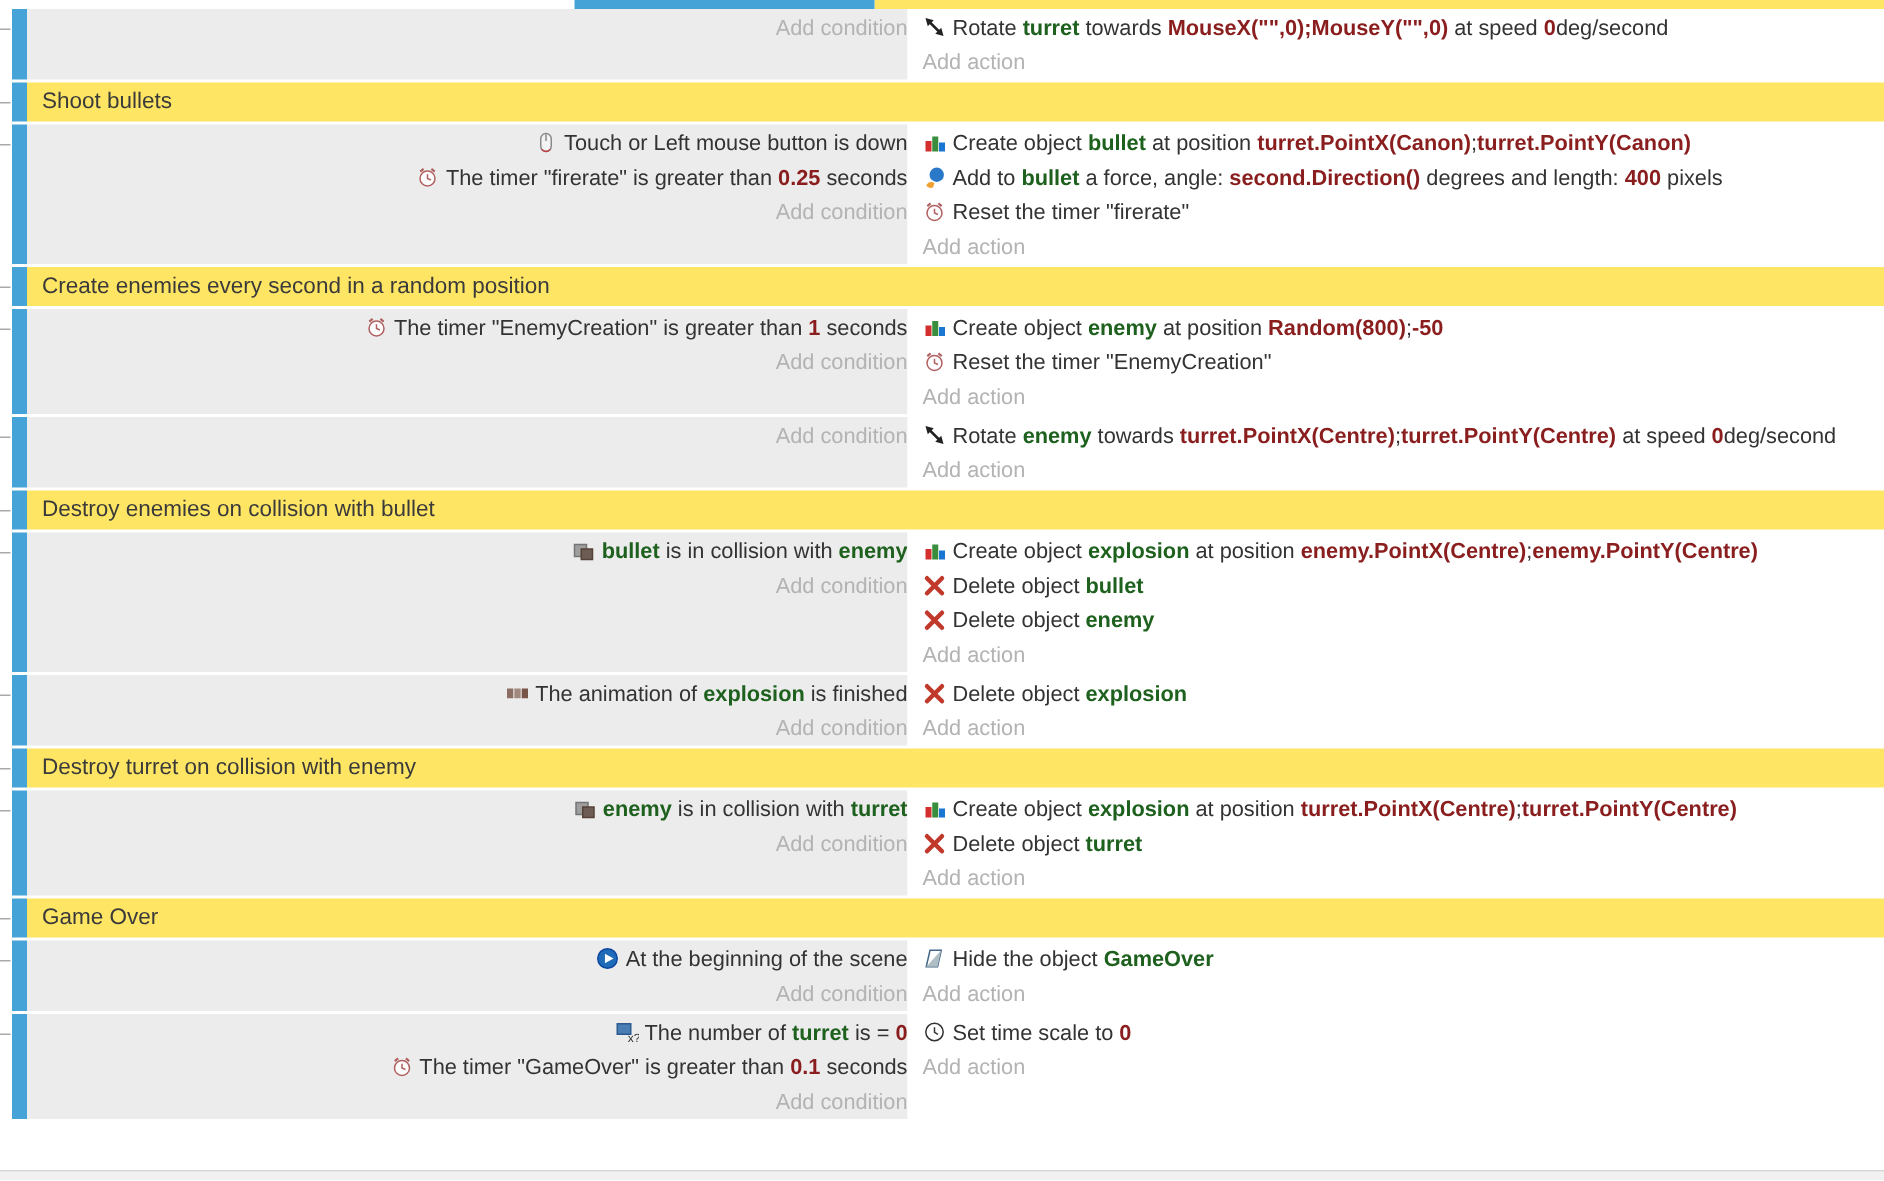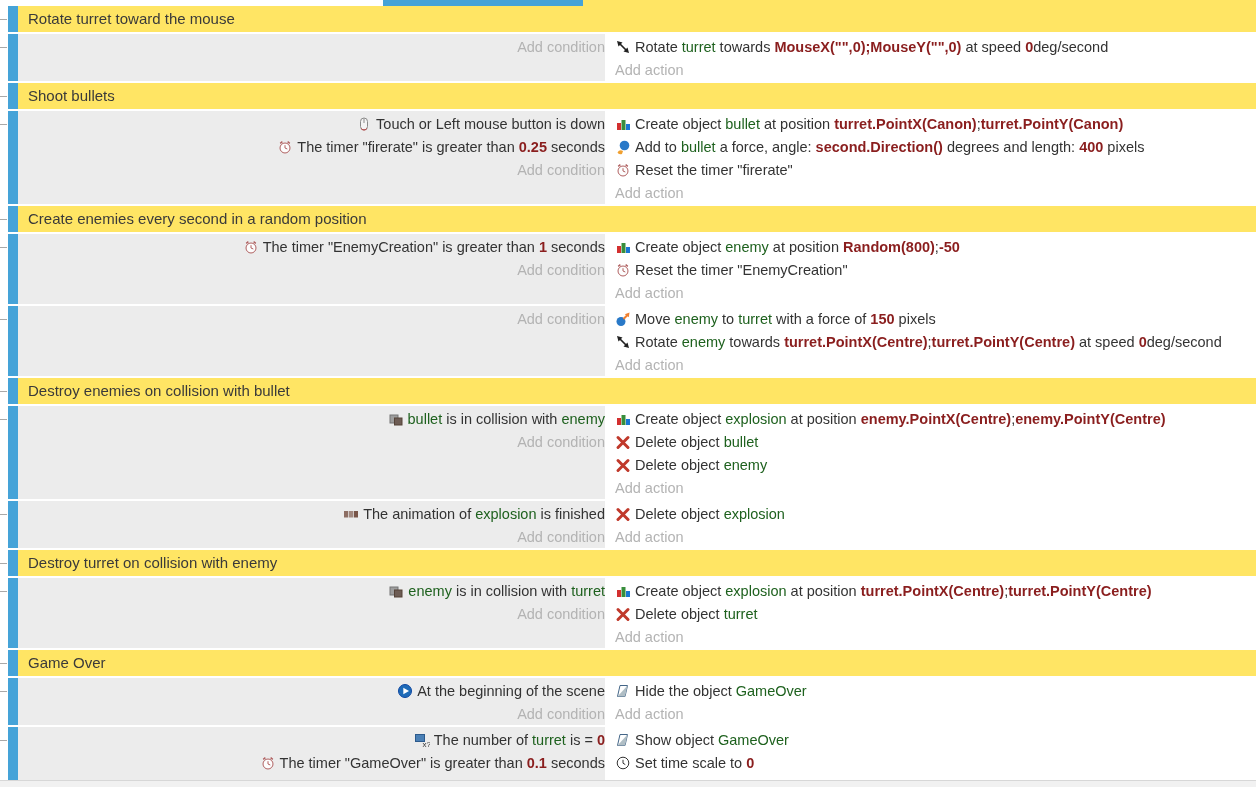--- a/index.html
+++ b/index.html
@@ -30,21 +30,21 @@
   .cols{flex:1;display:flex;}
   .cond{width:587px;flex:0 0 587px;background:var(--cond-bg);padding-top:2px;text-align:right;}
   .colgap{width:3px;flex:0 0 3px;background:var(--sheet-bg);}
   .act{flex:1;min-width:0;background:var(--act-bg);padding-top:2px;}
   .line{
     min-height:23px;line-height:23px;padding-left:11px;font-size:14.5px;
     white-space:nowrap;overflow:hidden;
   }
   .act .line{padding-left:7px;}
   .t{color:var(--text);}
-  .t.o{color:var(--obj-green);font-weight:400;}
+  .t.o{color:var(--obj-green);font-weight:700;}
   .t.p{color:var(--param-red);font-weight:700;}
   .add{
     height:22px;line-height:22px;padding-left:9px;font-size:14.5px;color:var(--placeholder);
     cursor:pointer;white-space:nowrap;
   }
   .act .add{padding-left:7px;}
   .ic{display:inline-block;width:16px;height:16px;margin-right:4px;vertical-align:-3px;}
   .ic svg{display:block;width:16px;height:16px;}
   .bottomstrip{
     position:absolute;left:0;bottom:0;width:1256px;height:7px;
@@ -59,29 +59,20 @@
   <div class="thumb"></div>
 </div>
 
 <div id="sheet">
     <div class="block">
       <div class="gutter">
         <span class="tick"></span>
       </div>
       <div class="bar"></div>
       <div class="body">
-        <div class="comment">Rotate turret toward the mouse</div>
-      </div>
-    </div>
-    <div class="block">
-      <div class="gutter">
-        <span class="tick"></span>
-      </div>
-      <div class="bar"></div>
-      <div class="body">
         <div class="cols">
           <div class="cond">
             <div class="add">Add condition</div>
           </div>
           <div class="colgap"></div>
           <div class="act">
             <div class="line"><span class="ic"><svg viewBox="0 0 16 16">
                   <path d="M4 4L12 12" stroke="#222" stroke-width="1.7" fill="none"></path>
                   <polygon points="2,2 7.5,3.5 3.5,7.5" fill="#222"></polygon>
                   <polygon points="14,14 8.5,12.5 12.5,8.5" fill="#222"></polygon>
@@ -188,25 +179,20 @@
       </div>
       <div class="bar"></div>
       <div class="body">
         <div class="cols">
           <div class="cond">
             <div class="add">Add condition</div>
           </div>
           <div class="colgap"></div>
           <div class="act">
             <div class="line"><span class="ic"><svg viewBox="0 0 16 16">
-                  <circle cx="6" cy="10.5" r="4.5" fill="#2979c8"></circle>
-                  <path d="M8.5 8L12.5 4" stroke="#f08030" stroke-width="2" fill="none"></path>
-                  <polygon points="14.5,1.5 13.8,6.2 9.8,3.2" fill="#f08030"></polygon>
-                </svg></span><span class="t n">Move </span><span class="t o">enemy</span><span class="t n"> to </span><span class="t o">turret</span><span class="t n"> with a force of </span><span class="t p">150</span><span class="t n"> pixels</span></div>
-            <div class="line"><span class="ic"><svg viewBox="0 0 16 16">
                   <path d="M4 4L12 12" stroke="#222" stroke-width="1.7" fill="none"></path>
                   <polygon points="2,2 7.5,3.5 3.5,7.5" fill="#222"></polygon>
                   <polygon points="14,14 8.5,12.5 12.5,8.5" fill="#222"></polygon>
                 </svg></span><span class="t n">Rotate </span><span class="t o">enemy</span><span class="t n"> towards </span><span class="t p">turret.PointX(Centre)</span><span class="t n">;</span><span class="t p">turret.PointY(Centre)</span><span class="t n"> at speed </span><span class="t p">0</span><span class="t n">deg/second</span></div>
             <div class="add">Add action</div>
           </div>
         </div>
       </div>
     </div>
     <div class="block">
@@ -361,24 +347,20 @@
                 </svg></span><span class="t n">The number of </span><span class="t o">turret</span><span class="t n"> is  = </span><span class="t p">0</span></div>
             <div class="line"><span class="ic"><svg viewBox="0 0 16 16">
                   <circle cx="8" cy="9" r="5" fill="#fdfdfd" stroke="#b06060"></circle>
                   <path d="M8 6.2V9l2.3 1" stroke="#b06060" fill="none"></path>
                   <path d="M3.2 4.4L5.4 2.6M12.8 4.4L10.6 2.6" stroke="#b06060" stroke-width="1.4" fill="none"></path>
                 </svg></span><span class="t n">The timer "GameOver" is greater than </span><span class="t p">0.1</span><span class="t n"> seconds</span></div>
             <div class="add">Add condition</div>
           </div>
           <div class="colgap"></div>
           <div class="act">
-            <div class="line"><span class="ic"><svg viewBox="0 0 16 16">
-                  <polygon points="5,2.5 12.5,2.5 10,13.5 2.5,13.5" fill="#ffffff" stroke="#446688"></polygon>
-                  <polygon points="12.5,2.5 10,13.5 2.5,13.5" fill="#b0bec5"></polygon>
-                </svg></span><span class="t n">Show object </span><span class="t o">GameOver</span></div>
             <div class="line"><span class="ic"><svg viewBox="0 0 16 16">
                   <circle cx="8" cy="8" r="5.8" fill="none" stroke="#333"></circle>
                   <path d="M8 4.8V8.2l2.3 1.4" stroke="#333" fill="none"></path>
                 </svg></span><span class="t n">Set time scale to </span><span class="t p">0</span></div>
             <div class="add">Add action</div>
           </div>
         </div>
       </div>
     </div>
   </div>

